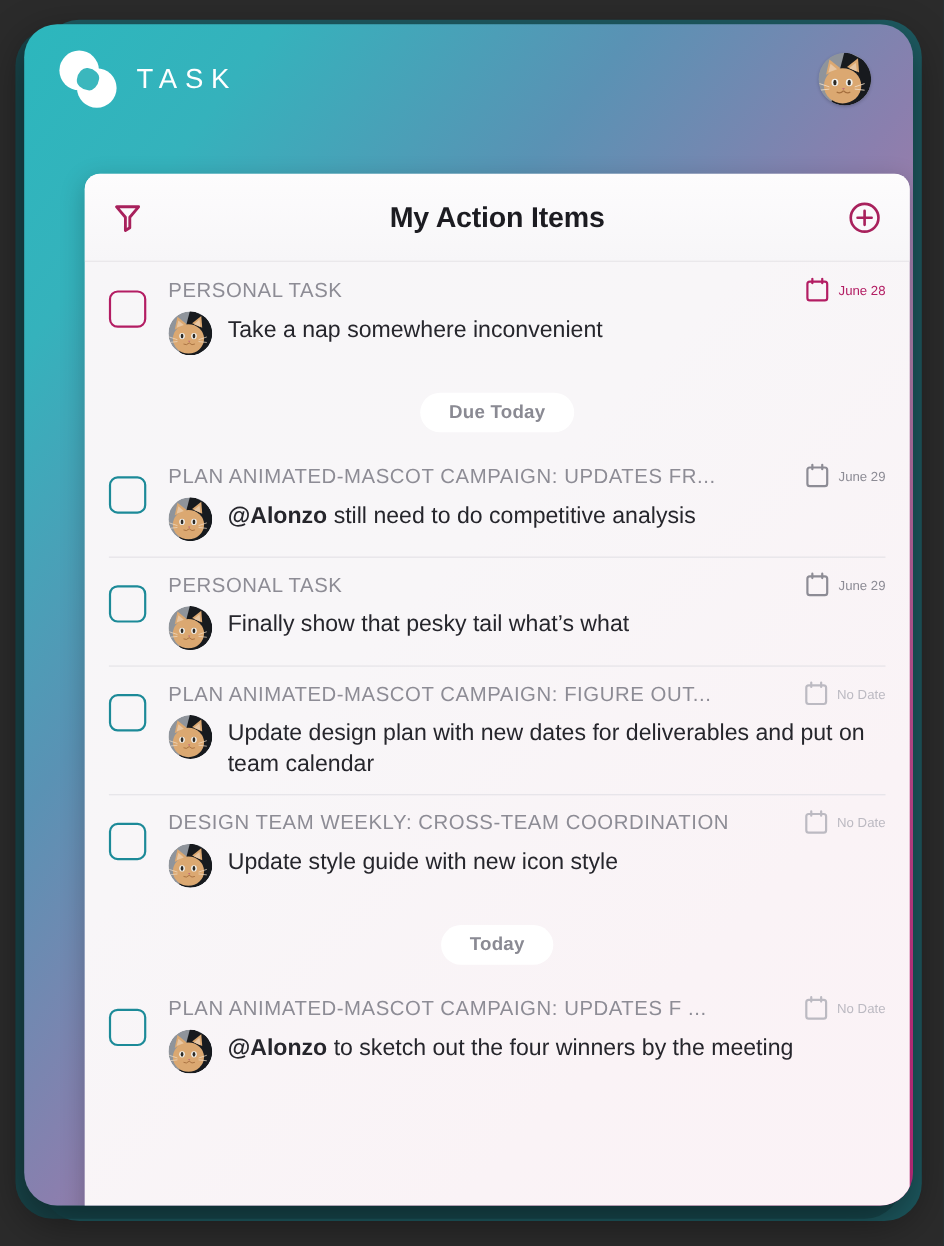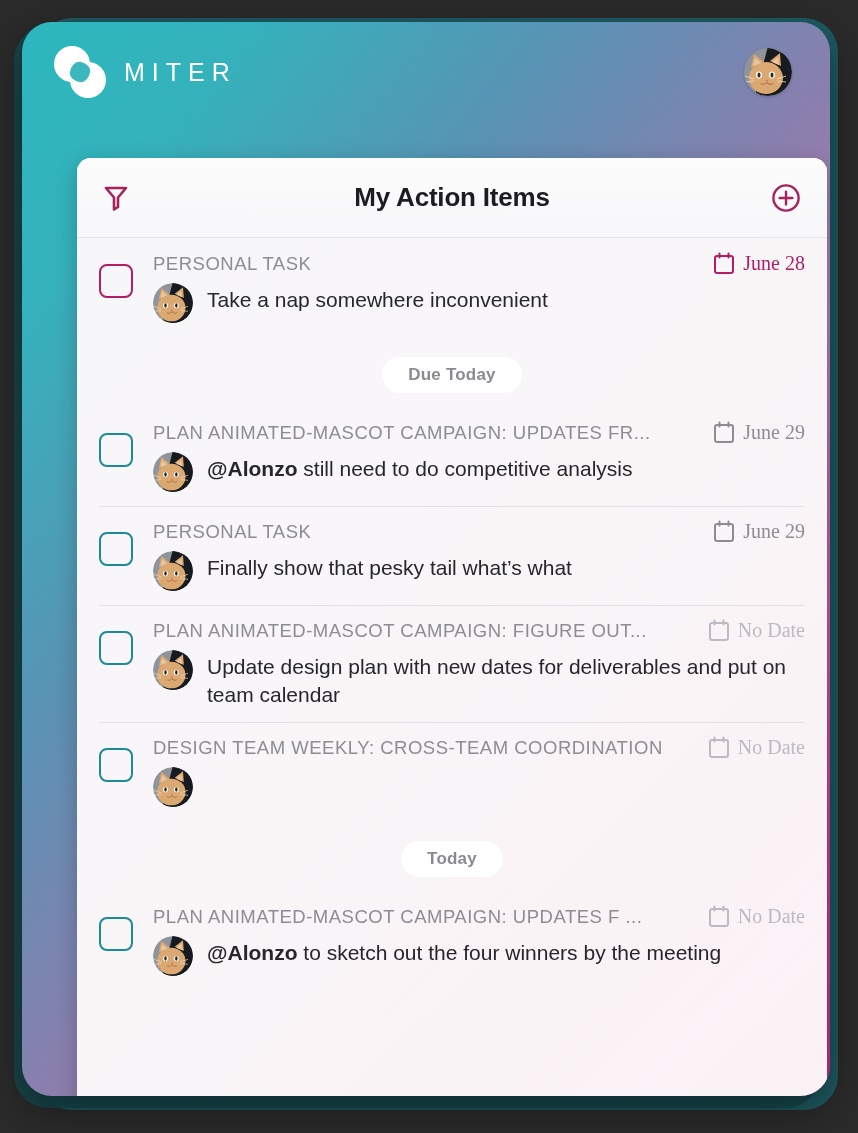--- a/index.html
+++ b/index.html
@@ -202,24 +202,23 @@
     overflow: hidden;
     text-overflow: ellipsis;
     flex: 1;
     min-width: 0;
   }
   .date-chip {
     display: flex;
     align-items: center;
     gap: 8px;
     flex-shrink: 0;
-    font-size: 20px;
+    font-size: 12px;
     color: #8d8c95;
     white-space: nowrap;
-    font-family: Liberation Serif, serif;
   }
   .date-chip.overdue { color: #b31d63; }
   .date-chip.nodate  { color: #bcbac2; }
 
   .row-main {
     display: flex;
     align-items: flex-start;
     gap: 14px;
     margin-top: 7px;
   }
@@ -248,21 +247,21 @@
 
 <div class="app-window">
 
   <div class="topbar">
     <div class="brand">
       <div class="logo-mark">
         <div class="c1"></div>
           <div class="c2"></div>
           <div class="lens"></div>
       </div>
-      <div class="wordmark">MITER</div>
+      <div class="wordmark">TASK</div>
     </div>
     <div class="topbar-spacer"></div>
     <div class="avatar-lg">
       <svg class="catface" viewBox="0 0 48 48">
         <defs>
             <clipPath id="cl">
               <circle cx="24" cy="24" r="24"></circle>
             </clipPath>
           </defs>
         <g clip-path="url(#cl)">
@@ -546,20 +545,21 @@
       <path d="M22.8 34.5 q3 3.2 6.2 1.2" stroke="#a6703f" stroke-width="1" fill="none"></path>
       <g stroke="#f0ddc6" stroke-width=".8">
         <path d="M10 31 L1 28"></path>
                       <path d="M10 33 L1 34"></path>
         <path d="M33 31 L42 28"></path>
                       <path d="M33 33 L42 34"></path>
       </g>
     </g>
   </svg>
 </div>
+              <div class="task-text">Update style guide with new icon style</div>
             </div>
           </div>
         </div>
         <div class="section-pill-wrap">
           <div class="section-pill">Today</div>
         </div>
         <div class="row">
           <div class="checkbox"></div>
           <div class="row-body">
             <div class="row-meta">

